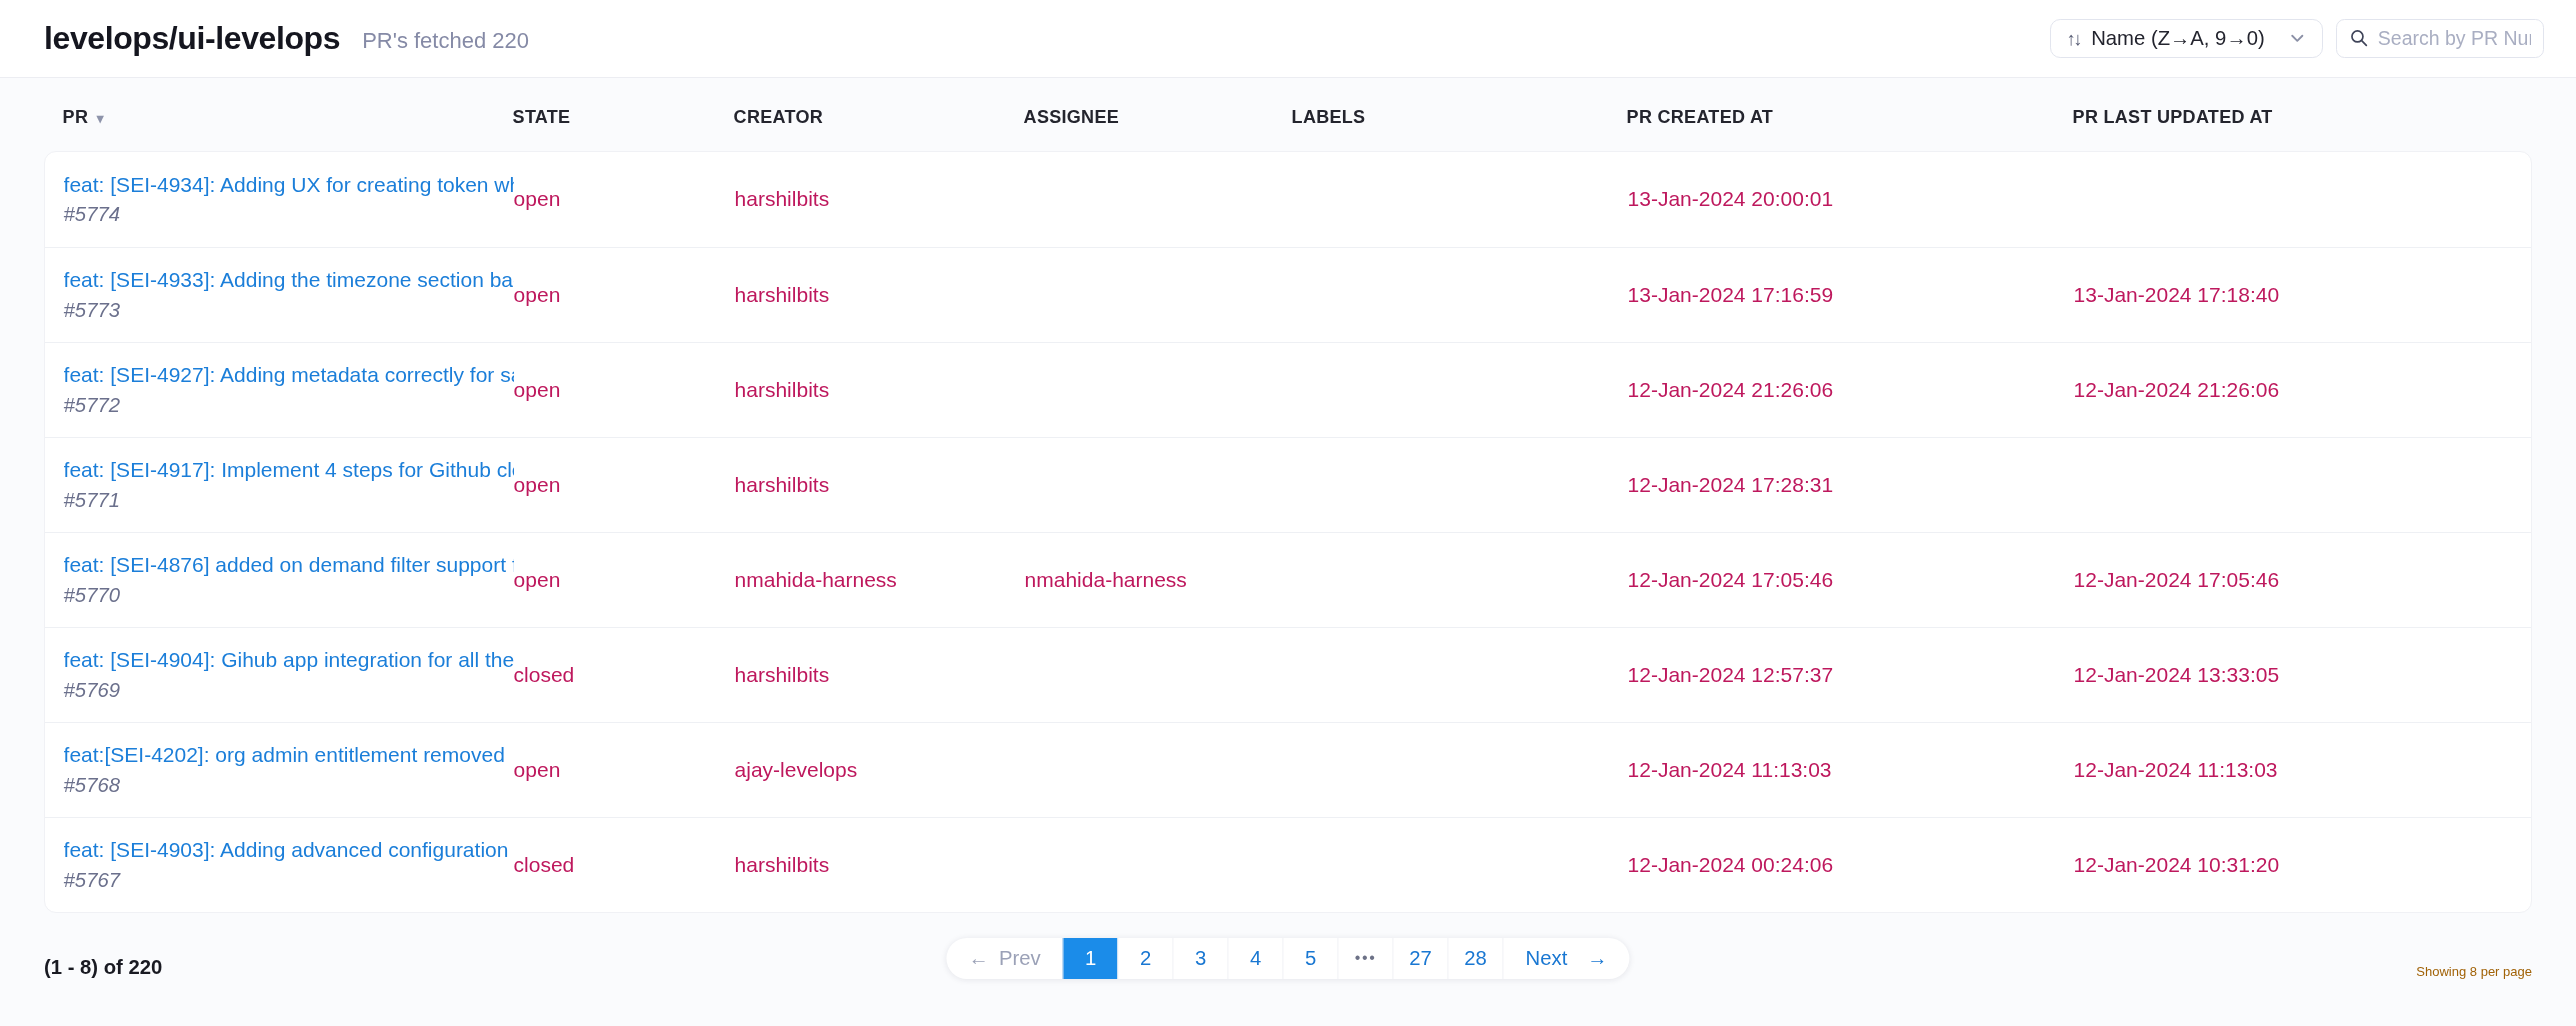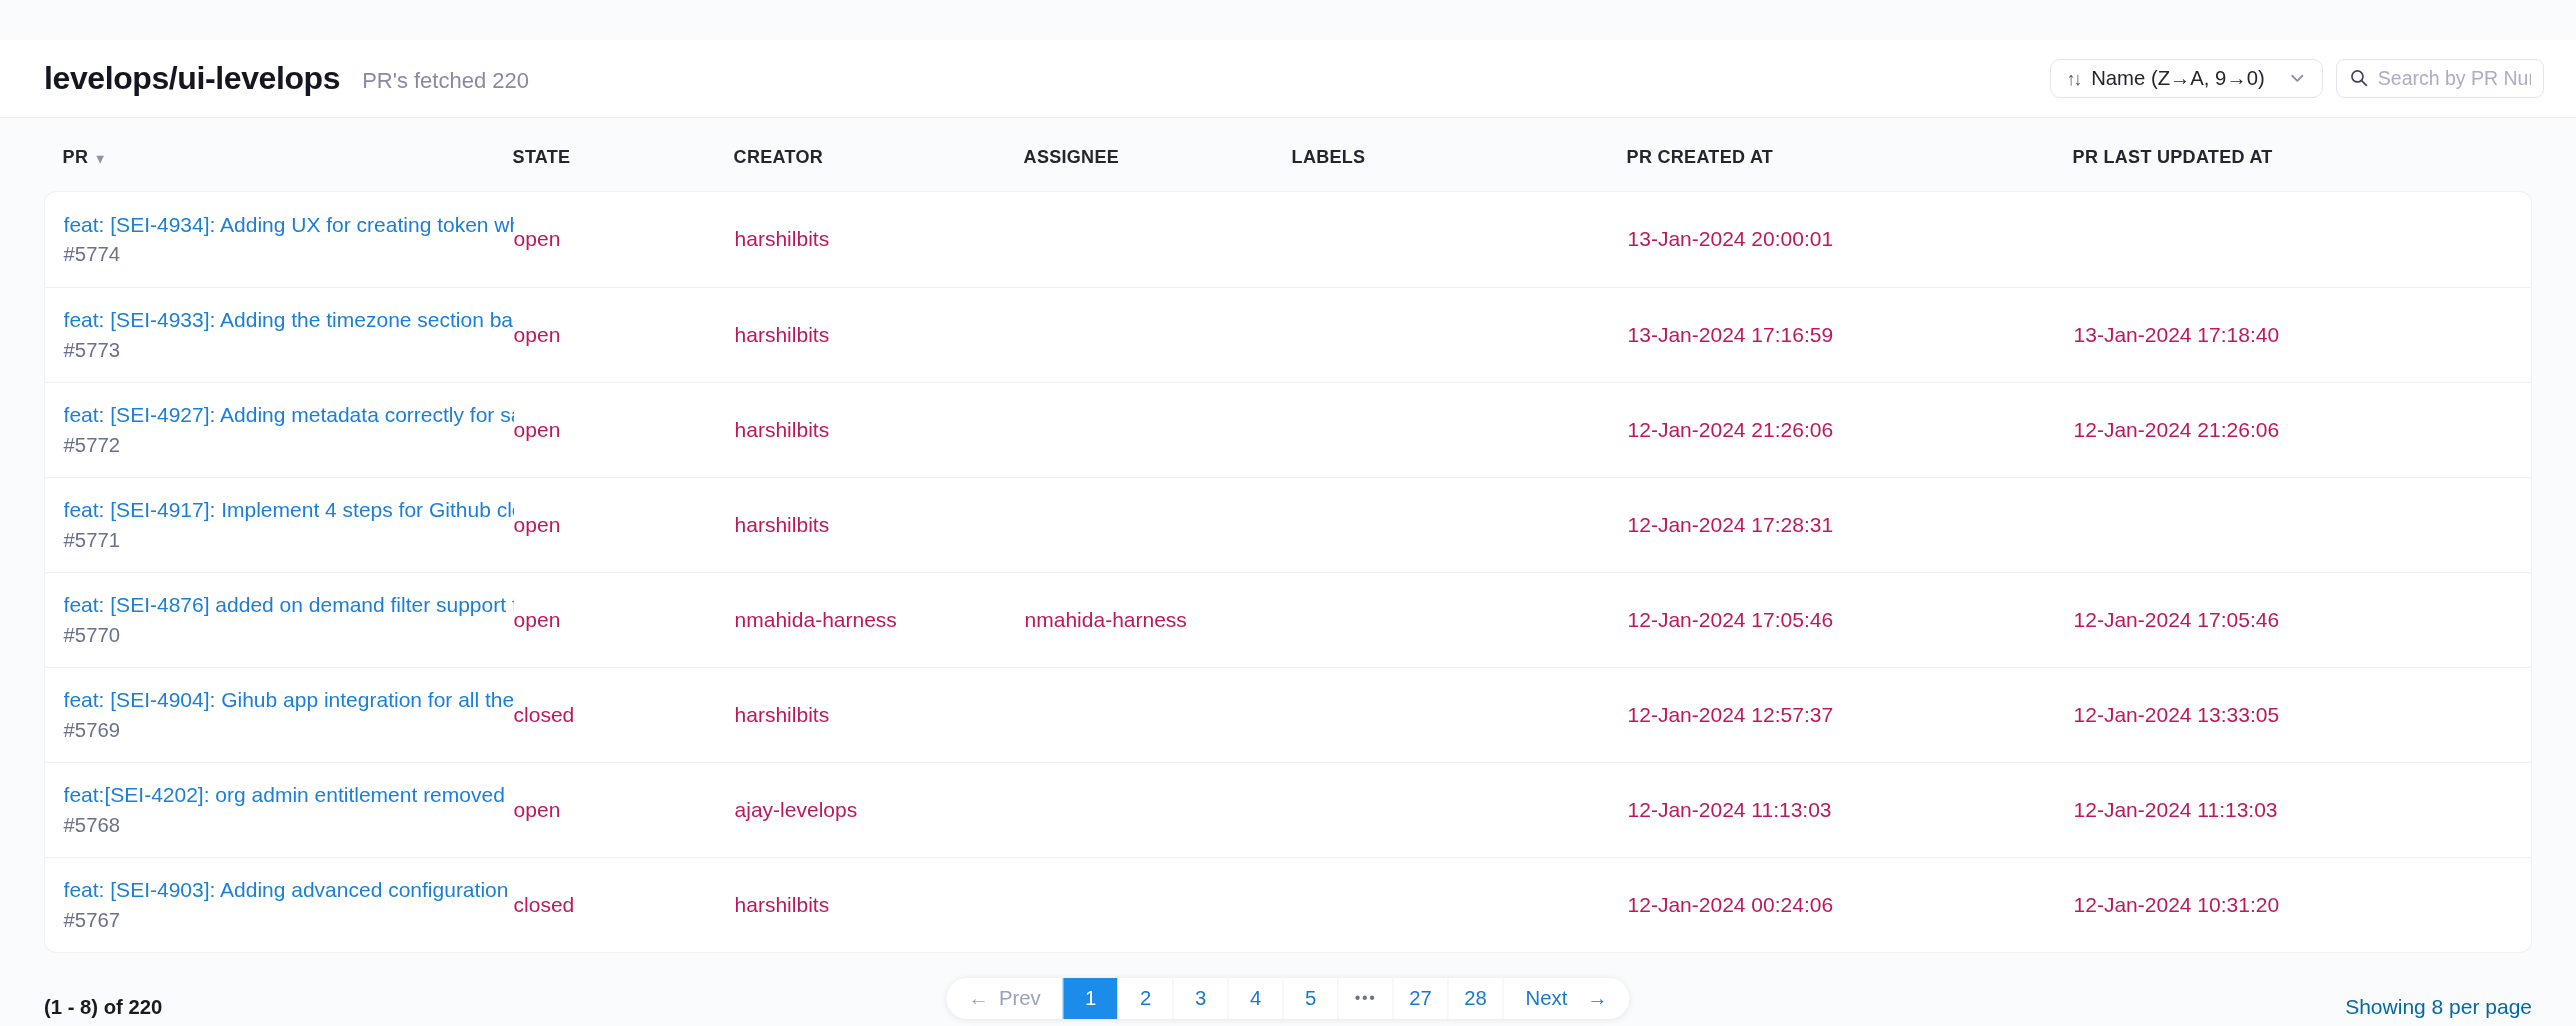--- a/index.html
+++ b/index.html
@@ -1,21 +1,21 @@
 <!DOCTYPE html>
 <html style="font-size:13.5px"><head>
 <meta charset="utf-8">
 <style>
   * { margin:0; padding:0; box-sizing:border-box; }
   html,body { width:2576px; height:1026px; overflow:hidden; }
   body { font-family:"Liberation Sans", sans-serif; background:#fafbfd; color:#1e2027; }
 
   
   .topbar { height:78px; background:#fff; border-bottom:0.8px solid #ecedf2;
-            display:flex; align-items:center; padding:0 32px 0 44px;margin-top:40px; }
+            display:flex; align-items:center; padding:0 32px 0 44px; }
   .page-title { font-size:32px; font-weight:700; color:#15161f; letter-spacing:-0.4px; }
   .page-subtitle { font-size:22px; color:#858aa6; margin-left:22px; padding-top:5.1px; }
   .controls { margin-left:auto; display:flex; align-items:center; gap:13.5px; }
   .sort-box { height:39px; border:0.8px solid #e2e5ee; border-radius:10.2px; background:#fff;
               display:flex; align-items:center; gap:11px; padding:0 15.2px; cursor:pointer; }
   .updown { font-size:18.6px; color:#565b73; letter-spacing:-2.5px; }
   .sort-label { font-size:20.3px; color:#23242e; white-space:nowrap; }
   .sort-chevron { margin-left:12px; display:flex; }
   .search-box { width:208px; height:39px; border:0.8px solid #e2e5ee; border-radius:8.5px;
                 background:#fff; display:flex; align-items:center; gap:8.5px; padding:0 12px; }
@@ -30,28 +30,28 @@
   .thead { margin-top:25.4px; padding:0 18.6px; height:29px; }
   .th { font-size:18px; font-weight:700; color:#24252e; letter-spacing:0.3px;
         text-transform:uppercase; display:flex; align-items:center; }
   .th .caret { font-size:13.5px; color:#8d93aa; margin-left:8.5px; cursor:pointer; }
   .card { margin-top:18.6px; background:#fff; border:0.8px solid #f0f1f5; border-radius:12px; overflow:hidden; }
   .trow { height:95px; padding:0 18.6px; }
   .trow + .trow { border-top:0.8px solid #eef0f4; }
   .pr-cell { display:flex; flex-direction:column; justify-content:center; min-width:0; }
   .pr-link { color:#1b7ed9; font-size:21px; text-decoration:none; white-space:nowrap;
              overflow:hidden; cursor:pointer; }
-  .pr-num { color:#6b708c; font-size:20.3px; margin-top:6.8px; }
+  .pr-num { color:#6b708c; font-size:20.3px; margin-top:6.8px;font-style:italic; }
   .cell { font-size:21px; color:#be185d; white-space:nowrap; }
 
   
   .footer { position:relative; margin-top:24px; padding:0 44px; height:42px;
             display:flex; align-items:flex-end; }
   .range-text { font-size:20.3px; font-weight:600; color:#191a22; }
-  .showing-text { margin-left:auto; font-size:21px; color:#0369a1; }
+  .showing-text { margin-left:auto; font-size:13px; color:#a16207; }
   .pager { position:absolute; left:50%; transform:translateX(-50%); display:flex;
            background:#fff; border-radius:21px; height:41px; overflow:hidden;
            box-shadow:0 0.8px 6.8px rgba(25,30,60,0.10); }
   .pcell { min-width:55px; display:flex; align-items:center; justify-content:center;
            font-size:20.3px; color:#1977d2; cursor:pointer; padding:0 5.1px; }
   .pcell + .pcell { border-left:0.8px solid #f0f1f5; }
   .pcell.prev { padding:0 22px; color:#9ba1b7; gap:10.2px; }
   .pcell.next { padding:0 22px; gap:20px; }
   .pcell.active { background:#1b8ce9; color:#fff; }
   .pcell.dots { color:#6d7287; font-size:16px; letter-spacing:1.7px; }

